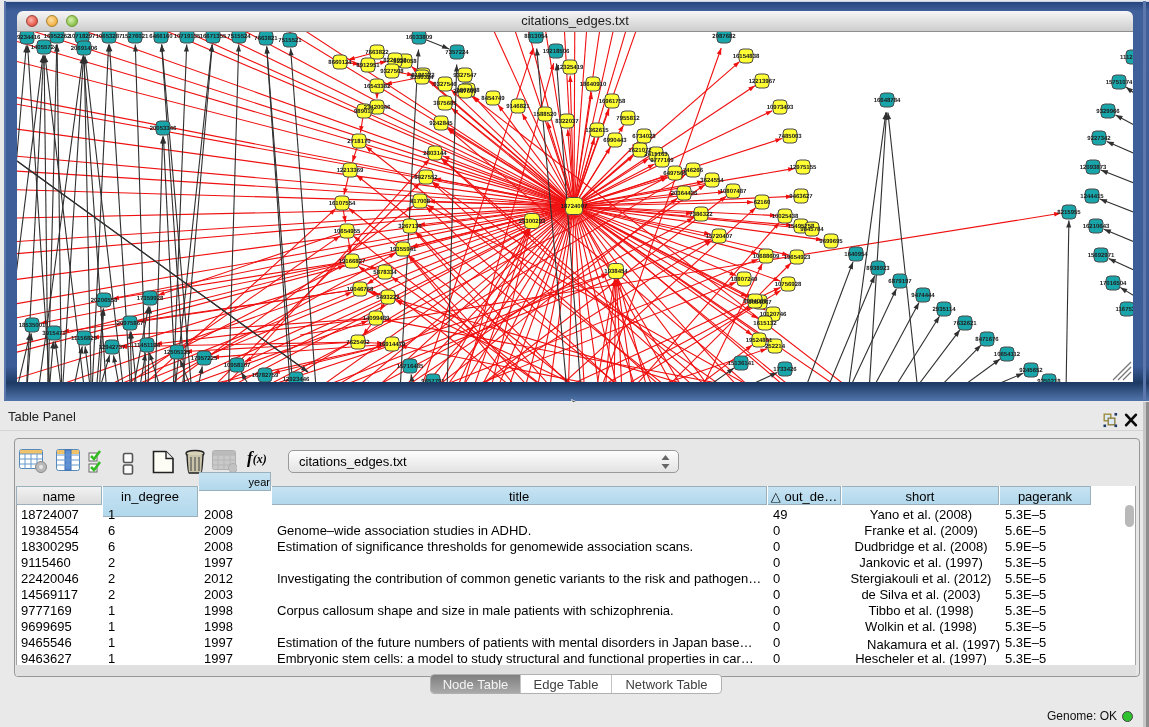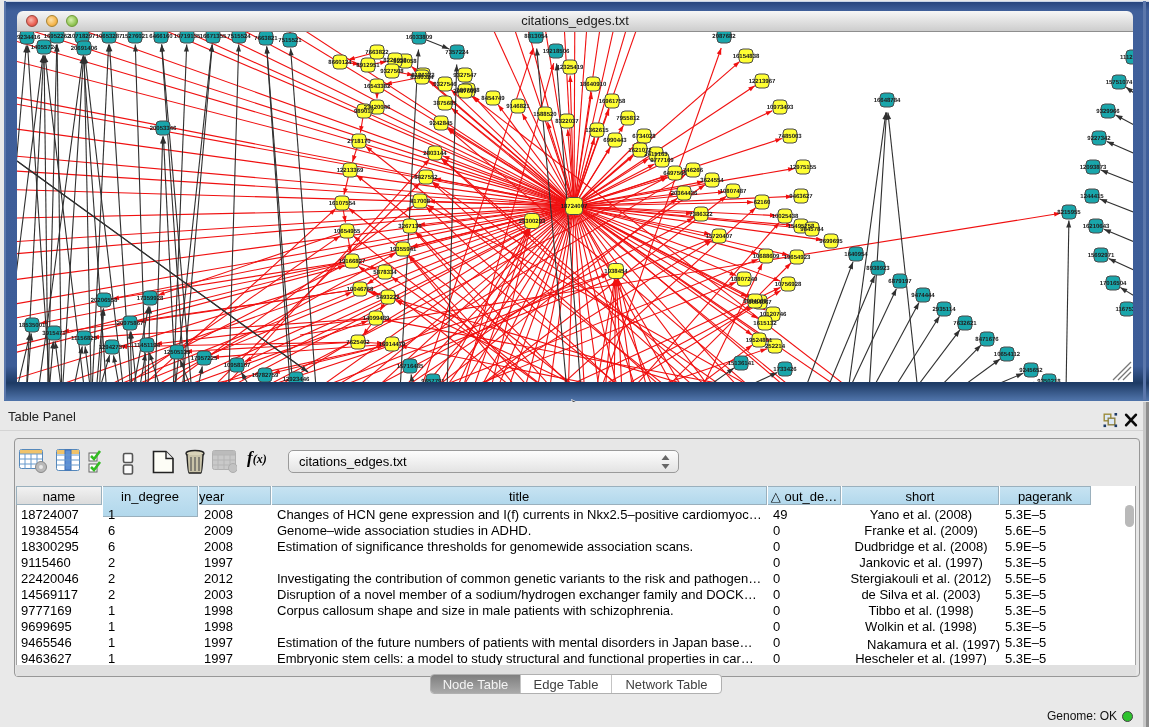--- a/index.html
+++ b/index.html
@@ -908,30 +908,29 @@
 </svg>
 <div style="position:absolute;left:247px;top:448px;width:30px;font-size:17px;font-style:italic;font-family:'Liberation Serif',serif;font-weight:bold">f<span style="font-size:12px">(x)</span></div>
 <div style="position:absolute;left:288px;top:450px;width:391px;height:23px;border:1px solid #9a9a9a;border-radius:5px;background:linear-gradient(#fdfdfd,#e3e3e3);font-size:13px;line-height:21px;padding-left:10px">citations_edges.txt
 <svg style="position:absolute;right:8px;top:4px" width="9" height="14" viewBox="0 0 9 14">
       <path d="M4.5 0 L8.5 5 H0.5 Z M4.5 14 L0.5 9 H8.5 Z" fill="#666"></path>
     </svg>
 </div>
 <div id="tbl"></div>
 <div style="position:absolute;left:16px;top:486px;width:86px;height:19px;background:linear-gradient(#f2f2f2,#dcdcdc);border:1px solid #9ab0bd;border-width:1px 1px 1px 1px;text-align:center;font-size:13px;line-height:19px">name</div>
 <div style="position:absolute;left:103px;top:486px;width:95px;height:31px;background:linear-gradient(#c7e3f2,#b2d8ec);border:1px solid #9ab0bd;border-width:1px 1px 1px 0;text-align:center;font-size:13px;line-height:19px">in_degree</div>
-<div style="position:absolute;left:199px;top:486px;width:72px;height:19px;background:linear-gradient(#c7e3f2,#b2d8ec);border:1px solid #9ab0bd;border-width:1px 1px 1px 0;text-align:left;font-size:13px;line-height:19px">year</div>
+<div style="position:absolute;left:199px;top:472px;width:72px;height:19px;background:linear-gradient(#c7e3f2,#b2d8ec);border:1px solid #9ab0bd;border-width:1px 1px 1px 0;text-align:right;font-size:11px;line-height:19px">year</div>
 <div style="position:absolute;left:272px;top:486px;width:495px;height:19px;background:linear-gradient(#c7e3f2,#b2d8ec);border:1px solid #9ab0bd;border-width:1px 1px 1px 0;text-align:center;font-size:13px;line-height:19px">title</div>
 <div style="position:absolute;left:768px;top:486px;width:73px;height:19px;background:linear-gradient(#c7e3f2,#b2d8ec);border:1px solid #9ab0bd;border-width:1px 1px 1px 0;text-align:center;font-size:13px;line-height:19px">△ out_de…</div>
 <div style="position:absolute;left:842px;top:486px;width:157px;height:19px;background:linear-gradient(#c7e3f2,#b2d8ec);border:1px solid #9ab0bd;border-width:1px 1px 1px 0;text-align:center;font-size:13px;line-height:19px">short</div>
 <div style="position:absolute;left:1000px;top:486px;width:91px;height:19px;background:linear-gradient(#c7e3f2,#b2d8ec);border:1px solid #9ab0bd;border-width:1px 1px 1px 0;text-align:center;font-size:13px;line-height:19px">pagerank</div>
 <div style="position:absolute;left:0;top:507px;width:1120px;height:16px;font-size:13px">
     <span style="position:absolute;left:21px;top:0;white-space:nowrap">18724007</span>
     <span style="position:absolute;left:108px;top:0;white-space:nowrap">1</span>
     <span style="position:absolute;left:204px;top:0;white-space:nowrap">2008</span>
-    <span style="position:absolute;left:277px;top:0;white-space:nowrap">Changes of HCN gene expression and I(f) currents in Nkx2.5–positive cardiomyoc…</span>
     <span style="position:absolute;left:773px;top:0;white-space:nowrap">49</span>
     <span style="position:absolute;left:842px;top:0;width:158px;text-align:center;white-space:nowrap">Yano et al. (2008)</span>
     <span style="position:absolute;left:1005px;top:0;white-space:nowrap">5.3E–5</span>
   </div>
 <div style="position:absolute;left:0;top:523px;width:1120px;height:16px;font-size:13px">
     <span style="position:absolute;left:21px;top:0;white-space:nowrap">19384554</span>
     <span style="position:absolute;left:108px;top:0;white-space:nowrap">6</span>
     <span style="position:absolute;left:204px;top:0;white-space:nowrap">2009</span>
     <span style="position:absolute;left:277px;top:0;white-space:nowrap">Genome–wide association studies in ADHD.</span>
     <span style="position:absolute;left:773px;top:0;white-space:nowrap">0</span>
@@ -961,21 +960,20 @@
     <span style="position:absolute;left:204px;top:0;white-space:nowrap">2012</span>
     <span style="position:absolute;left:277px;top:0;white-space:nowrap">Investigating the contribution of common genetic variants to the risk and pathogen…</span>
     <span style="position:absolute;left:773px;top:0;white-space:nowrap">0</span>
     <span style="position:absolute;left:842px;top:0;width:158px;text-align:center;white-space:nowrap">Stergiakouli et al. (2012)</span>
     <span style="position:absolute;left:1005px;top:0;white-space:nowrap">5.5E–5</span>
   </div>
 <div style="position:absolute;left:0;top:587px;width:1120px;height:16px;font-size:13px">
     <span style="position:absolute;left:21px;top:0;white-space:nowrap">14569117</span>
     <span style="position:absolute;left:108px;top:0;white-space:nowrap">2</span>
     <span style="position:absolute;left:204px;top:0;white-space:nowrap">2003</span>
-    <span style="position:absolute;left:277px;top:0;white-space:nowrap">Disruption of a novel member of a sodium/hydrogen exchanger family and DOCK…</span>
     <span style="position:absolute;left:773px;top:0;white-space:nowrap">0</span>
     <span style="position:absolute;left:842px;top:0;width:158px;text-align:center;white-space:nowrap">de Silva et al. (2003)</span>
     <span style="position:absolute;left:1005px;top:0;white-space:nowrap">5.3E–5</span>
   </div>
 <div style="position:absolute;left:0;top:603px;width:1120px;height:16px;font-size:13px">
     <span style="position:absolute;left:21px;top:0;white-space:nowrap">9777169</span>
     <span style="position:absolute;left:108px;top:0;white-space:nowrap">1</span>
     <span style="position:absolute;left:204px;top:0;white-space:nowrap">1998</span>
     <span style="position:absolute;left:277px;top:0;white-space:nowrap">Corpus callosum shape and size in male patients with schizophrenia.</span>
     <span style="position:absolute;left:773px;top:0;white-space:nowrap">0</span>

